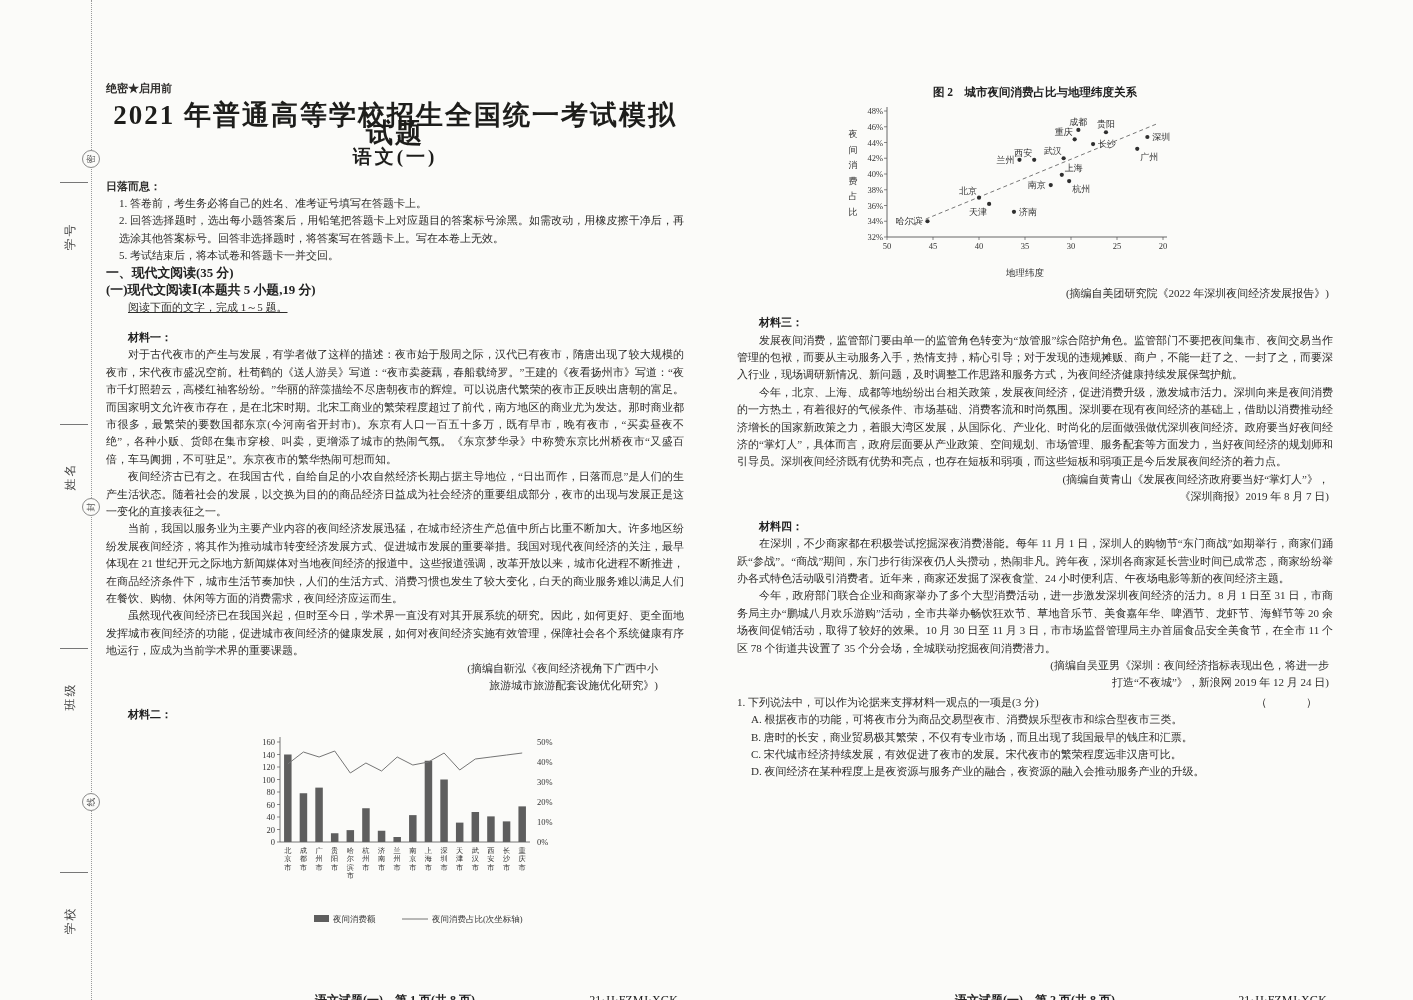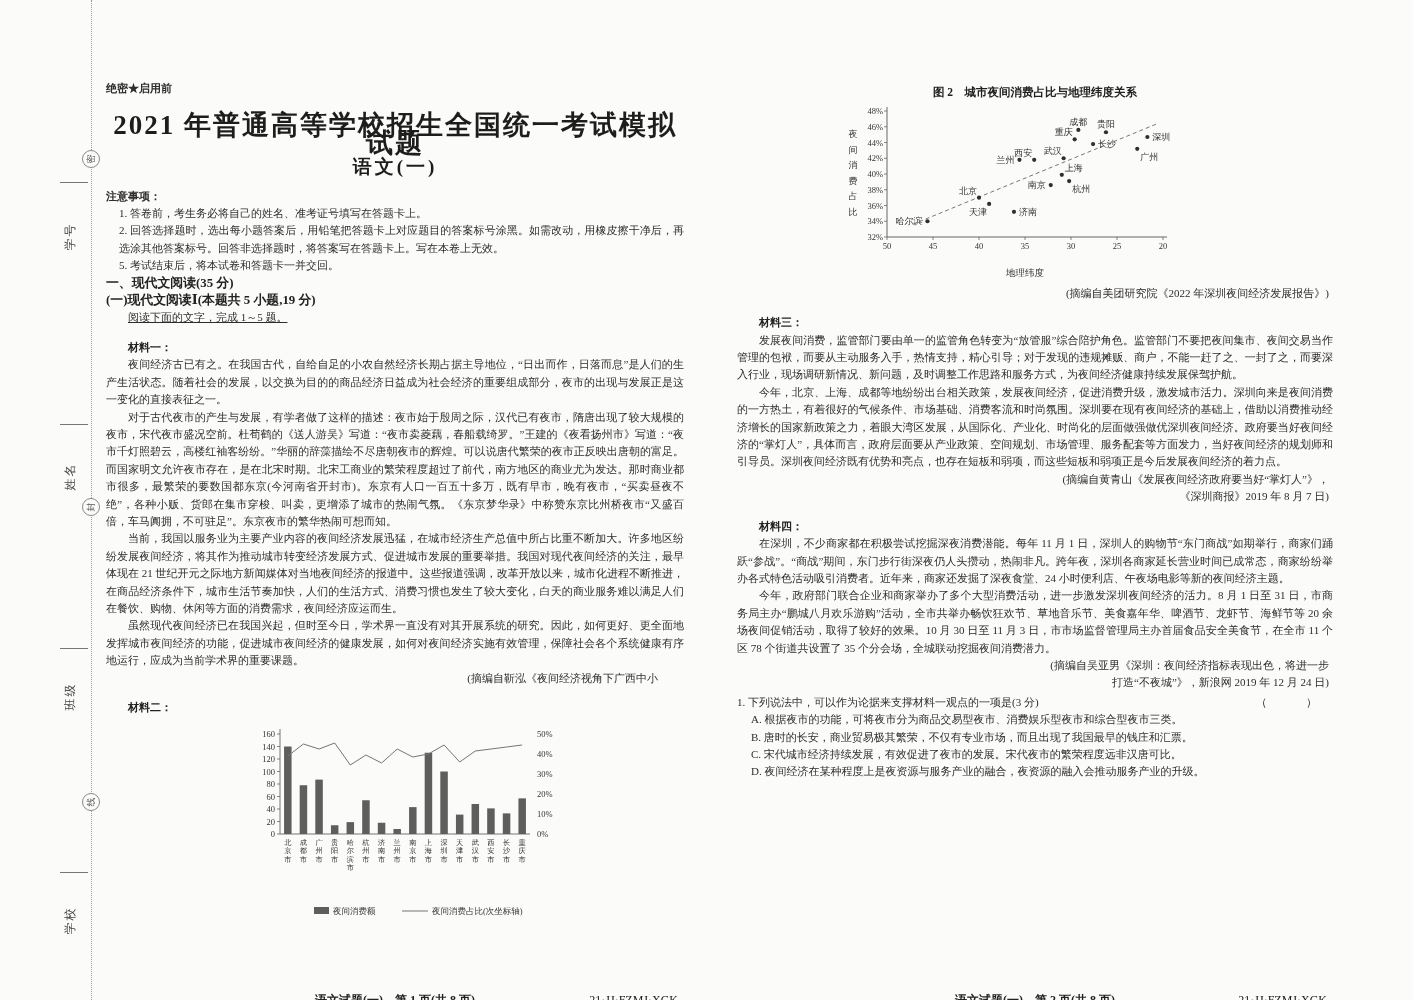--- a/index.html
+++ b/index.html
@@ -19,21 +19,21 @@
     font-size:9px; line-height:16px; text-align:center; color:#555;
     transform:rotate(-90deg); background:#fbfbf9;
   }
   .m-field { position:absolute; left:56px; transform:rotate(-90deg); transform-origin:center;
     font-size:12px; color:#444; letter-spacing:2px; white-space:nowrap; }
   .m-line { position:absolute; left:60px; width:28px; height:1px; background:#777; }
   
   .page { position:absolute; top:80px; font-size:11px; line-height:17.4px; }
   .page-left  { left:106px; width:578px; }
   .page-right { left:737px; width:596px; }
-  .classified { font-weight:bold; font-size:11px; margin-bottom:20px; }
+  .classified { font-weight:bold; font-size:11px; margin-bottom:10px; }
   h1.title { text-align:center; font-size:27px; letter-spacing:2px; font-weight:bold; color:#1d1d1b; }
   h2.subtitle { text-align:center; font-size:19px; letter-spacing:3px; font-weight:bold; margin:6px 0 12px; color:#1d1d1b; }
   .notice-head { font-weight:bold; }
   p.notice { padding-left:13px; text-align:justify; }
   h3.section { font-weight:bold; color:#222; }
   p.indent { text-indent:2em;text-decoration:underline; }
   p.para { text-indent:2em; text-align:justify; }
   p.label { text-indent:2em; font-weight:bold; color:#222;margin-top:12px; }
   p.src { text-align:right; padding-right:26px; }
   p.src2 { text-align:right; padding-right:4px; }
@@ -68,35 +68,36 @@
 <div class="m-line" style="top:648px"></div>
 <div class="m-field" style="top:688px">班级</div>
 <div class="m-line" style="top:872px"></div>
 <div class="m-field" style="top:912px">学校</div>
 
 <div class="page page-left">
   <div class="classified">绝密★启用前</div>
   <h1 class="title">2021 年普通高等学校招生全国统一考试模拟试题</h1>
   <h2 class="subtitle">语文(一)</h2>
 
-  <div class="notice-head">注意事项：</div>
+  <div class="notice-head">日落而息：</div>
   <p class="notice">1. 答卷前，考生务必将自己的姓名、准考证号填写在答题卡上。</p>
   <p class="notice">2. 回答选择题时，选出每小题答案后，用铅笔把答题卡上对应题目的答案标号涂黑。如需改动，用橡皮擦干净后，再选涂其他答案标号。回答非选择题时，将答案写在答题卡上。写在本卷上无效。</p>
   <p class="notice">5. 考试结束后，将本试卷和答题卡一并交回。</p>
 
   <h3 class="section">一、现代文阅读(35 分)</h3>
   <h3 class="section">(一)现代文阅读Ⅰ(本题共 5 小题,19 分)</h3>
   <p class="indent">阅读下面的文字，完成 1～5 题。</p>
 
   <p class="label">材料一：</p>
+  <p class="para">对于古代夜市的产生与发展，有学者做了这样的描述：夜市始于殷周之际，汉代已有夜市，隋唐出现了较大规模的夜市，宋代夜市盛况空前。杜荀鹤的《送人游吴》写道：“夜市卖菱藕，春船载绮罗。”王建的《夜看扬州市》写道：“夜市千灯照碧云，高楼红袖客纷纷。”华丽的辞藻描绘不尽唐朝夜市的辉煌。可以说唐代繁荣的夜市正反映出唐朝的富足。而国家明文允许夜市存在，是在北宋时期。北宋工商业的繁荣程度超过了前代，南方地区的商业尤为发达。那时商业都市很多，最繁荣的要数国都东京(今河南省开封市)。东京有人口一百五十多万，既有早市，晚有夜市，“买卖昼夜不绝”，各种小贩、货郎在集市穿梭、叫卖，更增添了城市的热闹气氛。《东京梦华录》中称赞东京比州桥夜市“又盛百倍，车马阗拥，不可驻足”。东京夜市的繁华热闹可想而知。</p>
   <p class="para">夜间经济古已有之。在我国古代，自给自足的小农自然经济长期占据主导地位，“日出而作，日落而息”是人们的生产生活状态。随着社会的发展，以交换为目的的商品经济日益成为社会经济的重要组成部分，夜市的出现与发展正是这一变化的直接表征之一。</p>
-  <p class="para">对于古代夜市的产生与发展，有学者做了这样的描述：夜市始于殷周之际，汉代已有夜市，隋唐出现了较大规模的夜市，宋代夜市盛况空前。杜荀鹤的《送人游吴》写道：“夜市卖菱藕，春船载绮罗。”王建的《夜看扬州市》写道：“夜市千灯照碧云，高楼红袖客纷纷。”华丽的辞藻描绘不尽唐朝夜市的辉煌。可以说唐代繁荣的夜市正反映出唐朝的富足。而国家明文允许夜市存在，是在北宋时期。北宋工商业的繁荣程度超过了前代，南方地区的商业尤为发达。那时商业都市很多，最繁荣的要数国都东京(今河南省开封市)。东京有人口一百五十多万，既有早市，晚有夜市，“买卖昼夜不绝”，各种小贩、货郎在集市穿梭、叫卖，更增添了城市的热闹气氛。《东京梦华录》中称赞东京比州桥夜市“又盛百倍，车马阗拥，不可驻足”。东京夜市的繁华热闹可想而知。</p>
   <p class="para">当前，我国以服务业为主要产业内容的夜间经济发展迅猛，在城市经济生产总值中所占比重不断加大。许多地区纷纷发展夜间经济，将其作为推动城市转变经济发展方式、促进城市发展的重要举措。我国对现代夜间经济的关注，最早体现在 21 世纪开元之际地方新闻媒体对当地夜间经济的报道中。这些报道强调，改革开放以来，城市化进程不断推进，在商品经济条件下，城市生活节奏加快，人们的生活方式、消费习惯也发生了较大变化，白天的商业服务难以满足人们在餐饮、购物、休闲等方面的消费需求，夜间经济应运而生。</p>
   <p class="para">虽然现代夜间经济已在我国兴起，但时至今日，学术界一直没有对其开展系统的研究。因此，如何更好、更全面地发挥城市夜间经济的功能，促进城市夜间经济的健康发展，如何对夜间经济实施有效管理，保障社会各个系统健康有序地运行，应成为当前学术界的重要课题。</p>
   <p class="src">(摘编自靳泓《夜间经济视角下广西中小</p>
+  <p class="src">旅游城市旅游配套设施优化研究》)</p>
 
   <p class="label">材料二：</p>
 
   <div class="chart-wrap">
     <div id="chart1"><svg width="330" height="200" viewBox="0 0 330 200">
           <text x="31" y="117" font-size="8.5" text-anchor="end" fill="#333">0</text>
           <line x1="33" y1="114" x2="36" y2="114" stroke="#555" stroke-width="0.7"></line>
           <text x="31" y="104.5" font-size="8.5" text-anchor="end" fill="#333">20</text>
           <line x1="33" y1="101.5" x2="36" y2="101.5" stroke="#555" stroke-width="0.7"></line>
           <text x="31" y="92" font-size="8.5" text-anchor="end" fill="#333">40</text>

